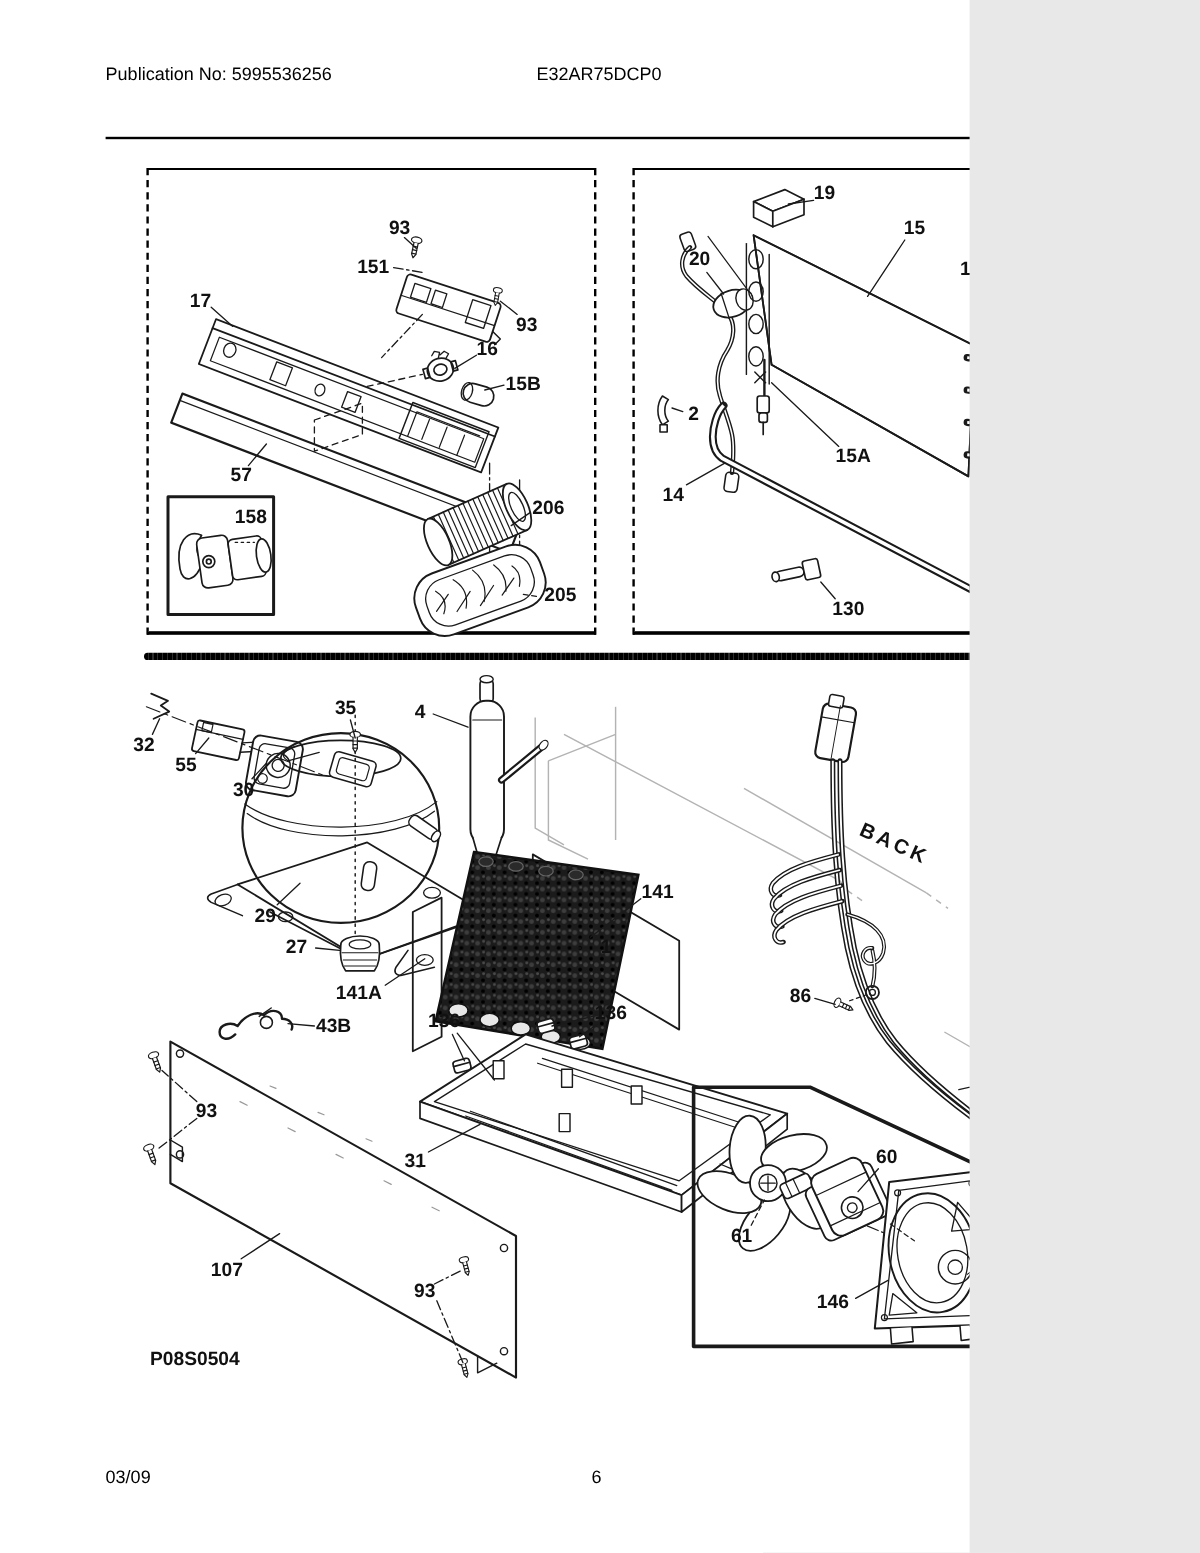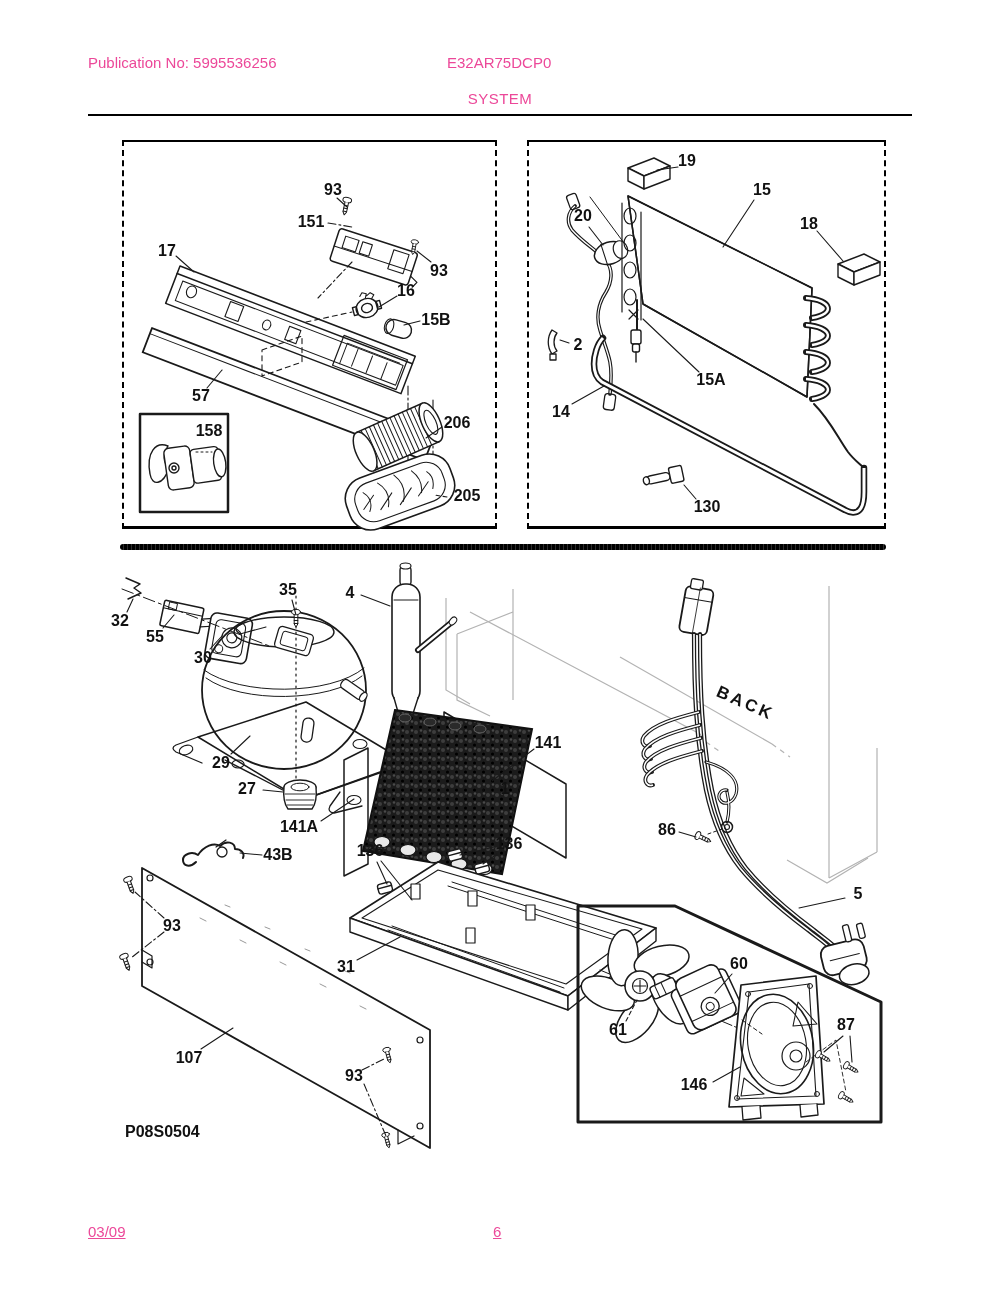--- a/index.html
+++ b/index.html
@@ -1,41 +1,40 @@
 <!DOCTYPE html>
 <html><head>
 <meta charset="utf-8">
 <style>
   html,body{margin:0;padding:0;background:#e8e8e8;}
-  .page{position:relative;width:1000px;height:1294px;background:#ffffff;overflow:hidden;
-        font-family:"Liberation Sans",sans-serif;color:#ec4899;}
+  .page{position:relative;width:808px;height:1294px;background:#ffffff;overflow:hidden;
+        font-family:"Liberation Sans",sans-serif;color:#000000;}
   .hdr-text{position:absolute;font-size:15px;white-space:nowrap;}
   .title-text{position:absolute;top:90px;left:0;width:1000px;text-align:center;font-size:15px;letter-spacing:.5px;}
   .hdr-rule{position:absolute;top:114px;left:88px;width:824px;height:0;border-top:2px solid #000;}
   .part-box{position:absolute;border-top:2px solid #000;border-bottom:3px solid #000;
             border-left:2px dashed #000;border-right:2px dashed #000;}
   .divider{position:absolute;top:544px;left:120px;width:766px;height:6px;
            background:repeating-linear-gradient(90deg,#000 0 3px,#2e2e2e 3px 4px);border-radius:3px;}
-  .ftr-text{position:absolute;top:1223px;font-size:15px;text-decoration:underline;}
+  .ftr-text{position:absolute;top:1223px;font-size:15px;}
   svg.diagram{position:absolute;top:0;left:0;}
   svg .art{stroke:#1a1a1a;fill:none;stroke-linecap:round;stroke-linejoin:round;}
   svg .ghost{stroke:#b3b3b3;fill:none;}
   svg text{font-family:"Liberation Sans",sans-serif;font-weight:bold;font-size:16px;fill:#111;
            text-anchor:middle;dominant-baseline:middle;stroke:none;}
   svg text.code{text-anchor:start;font-size:16px;}
   svg text.back{font-size:17px;letter-spacing:3px;}
 </style>
 </head>
 <body>
 
 <div class="page">
 
   <div class="hdr-text" style="top:54px;left:88px;">Publication No: 5995536256</div>
   <div class="hdr-text" style="top:54px;left:447px;text-align:right;">E32AR75DCP0</div>
-  <div class="title-text">SYSTEM</div>
   <div class="hdr-rule"></div>
 
   <div class="part-box" style="top:140px;left:122px;width:371px;height:384px;"></div>
   <div class="part-box" style="top:140px;left:527px;width:355px;height:384px;"></div>
   <div class="divider"></div>
 
   <svg class="diagram" width="1000" height="1294" viewBox="0 0 1000 1294">
     <defs>
       <pattern id="fins" patternUnits="userSpaceOnUse" width="4.2" height="12">
         <line x1="2" y1="0" x2="2" y2="12" stroke="#1c1c1c" stroke-width="1.1"></line>

